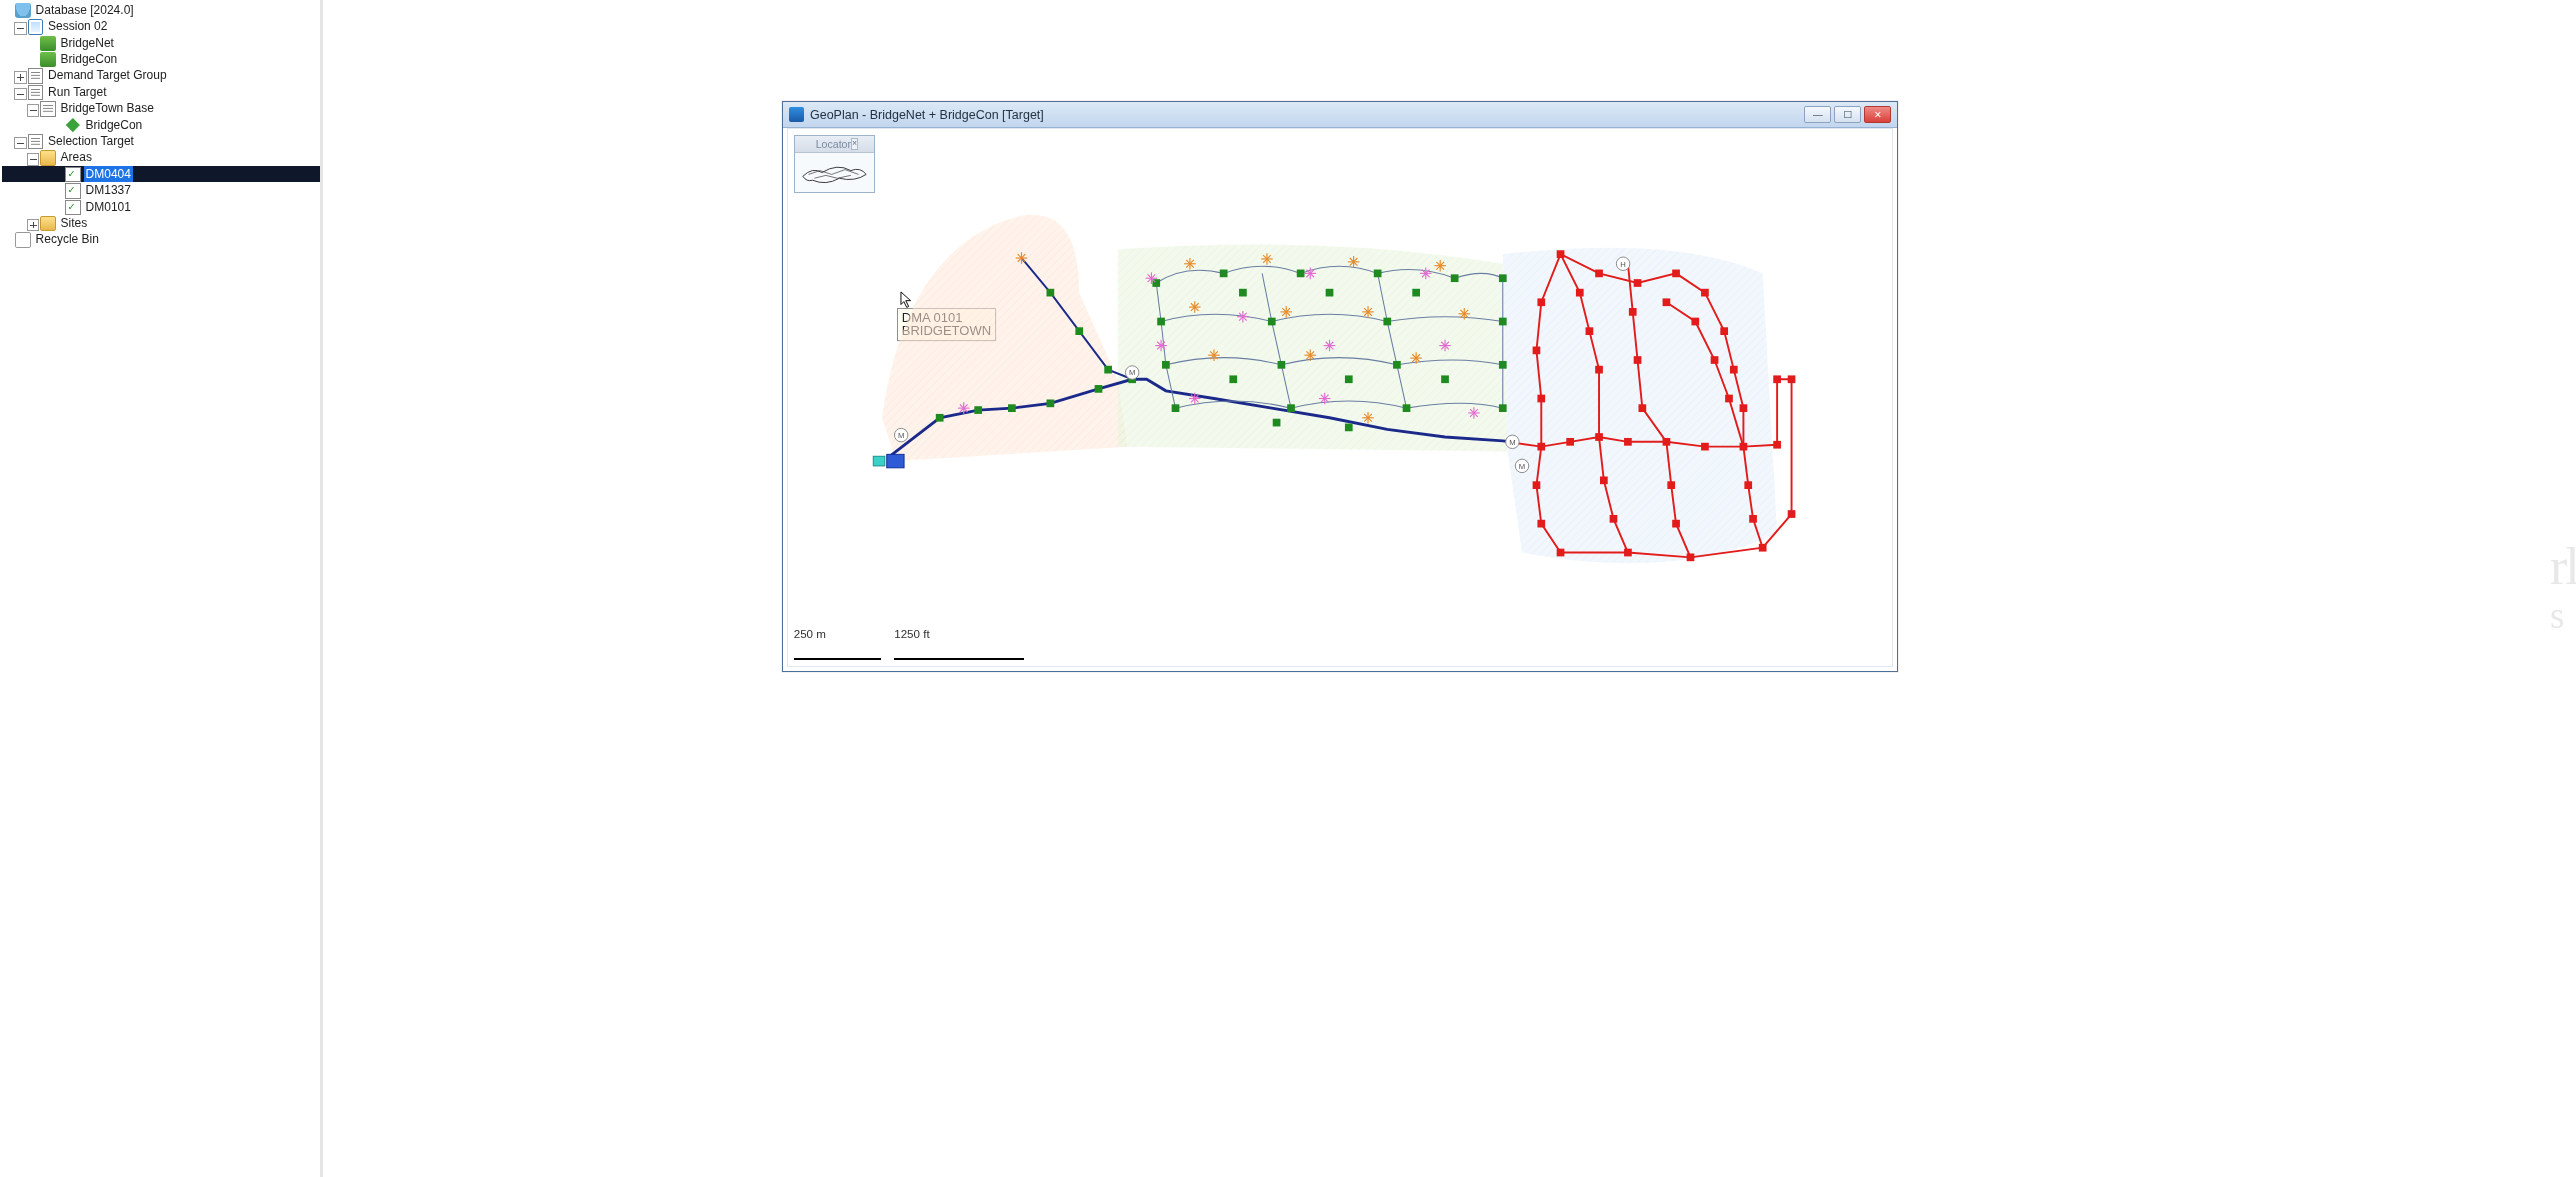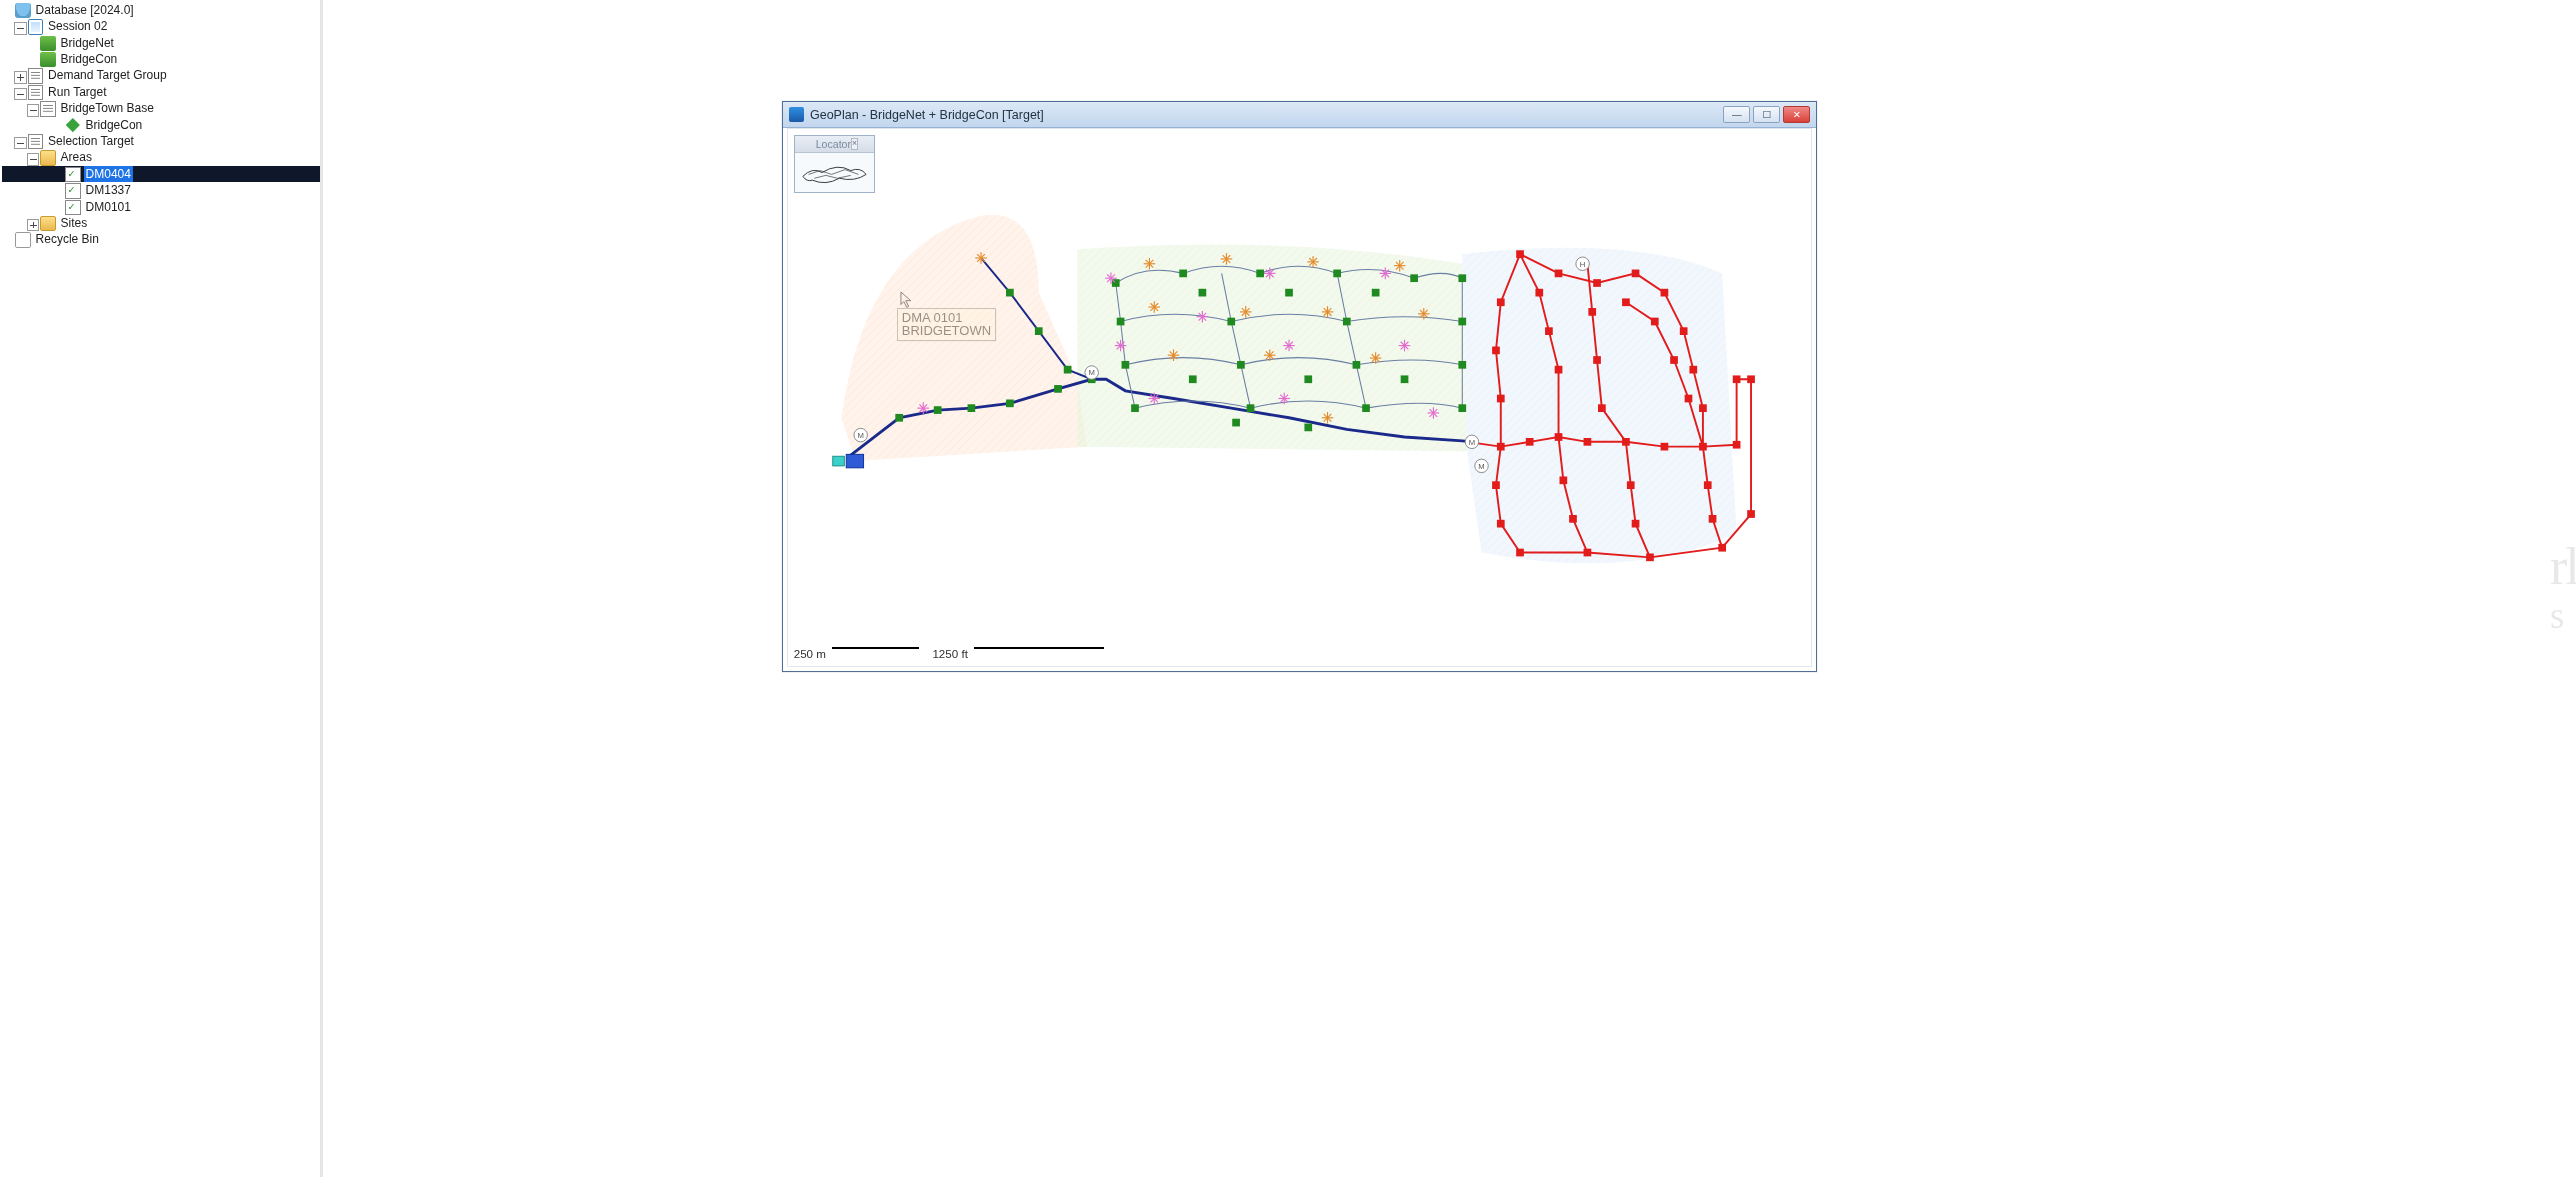--- a/index.html
+++ b/index.html
@@ -30,21 +30,21 @@
   .i-folder{background:linear-gradient(#ffe08a,#e8b84d);border:1px solid #c89a2e;border-radius:1.9px}
   .i-list{background:#fff;border:1px solid #888;position:relative}
   .i-list::before{content:"";position:absolute;left:1.9px;right:1.9px;top:2.9px;height:1px;background:#888;box-shadow:0 2.9px 0 #888,0 5.8px 0 #888}
   .i-sel{background:#fff;border:1px solid #888;position:relative}
   .i-sel::after{content:"✓";font-size:9.7px;color:#2a8f2a;position:absolute;left:1px;top:-1.9px}
   .i-bin{background:#fff;border:1px solid #999;border-radius:1.9px}
   
   .ind{display:inline-block;height:1px}
   
   .content{flex:1;position:relative;background:#fff}
-  .winframe{position:absolute;left:459px;top:101px;width:1035px;height:571px;border:1px solid #4f6f99;background:#fff;box-shadow:0 0 0 1px rgba(0,0,0,.05)}
+  .winframe{position:absolute;left:459px;top:101px;width:1116px;height:571px;border:1px solid #4f6f99;background:#fff;box-shadow:0 0 0 1px rgba(0,0,0,.05)}
   .titlebar{height:26px;background:linear-gradient(#dce8f6,#c2d6ee);border-bottom:1px solid #97b3d4;display:flex;align-items:center;padding:0 5.8px;gap:5.8px}
   .titlebar .appicon{width:15.4px;height:15.4px;background:linear-gradient(#2f8fe0,#1a5aa8);border-radius:1.9px;flex:0 0 15.4px}
   .titlebar .title{flex:1;color:#234;font-size:12.5px}
   .winbtns{display:flex;gap:2.9px}
   .winbtn{width:27px;height:16.4px;border:1px solid #8aa2c0;background:linear-gradient(#f4f8fd,#d5e2f1);border-radius:1.9px;display:flex;align-items:center;justify-content:center;font-size:9.7px;color:#345}
   .winbtn.close{background:linear-gradient(#f08a86,#d9413a);border-color:#b23832;color:#fff}
   .mapview{position:absolute;inset:26px 3.9px 3.9px 3.9px;background:#fff;border:1px solid #e0e6ee;overflow:hidden}
   
   .locator{position:absolute;left:5.8px;top:5.8px;width:81px;border:1px solid #9fb3c8;background:#f7fafd}
   .locator-hd{height:17.4px;background:linear-gradient(#e9eef5,#d5dde8);border-bottom:1px solid #b8c4d3;display:flex;align-items:center;justify-content:space-between;padding:0 21px;color:#7a8aa0;font-size:10.6px}
@@ -54,21 +54,21 @@
   
   .tooltip{position:absolute;left:109px;top:179px;border:1px solid #8f8f8f;background:#fffff4;padding:1.9px 3.9px;font-size:13px;line-height:13.5px;color:#222;box-shadow:1px 1px 0 rgba(0,0,0,.05)}
   .cursor{position:absolute;left:112px;top:162px;width:13.5px;height:17.4px;pointer-events:none}
   .cursor svg{width:13.5px;height:17.4px}
   
   .mapsvg{position:absolute;left:0;top:0;width:100%;height:100%}
   
   .zone{opacity:.55}
   
   .scalebar{position:absolute;left:5.8px;bottom:5.8px;height:21px;display:flex;align-items:flex-end;gap:13.5px;color:#303030;font-size:11.6px}
-  .scale-seg{display:flex;flex-direction:row;gap:6px}
+  .scale-seg{display:flex;flex-direction:column;gap:18px}
   .scale-line{height:1.9px;background:#000}
   
   .wm{position:absolute;right:-1.9px;top:50%;transform:translateY(-50%);font-size:52px;font-family:Georgia,serif;color:#bfbfbf;opacity:.35;letter-spacing:-1.9px;line-height:.85}
 </style>
 </head>
 <body>
 
 <div class="app">
 
   <div class="tree-panel">

